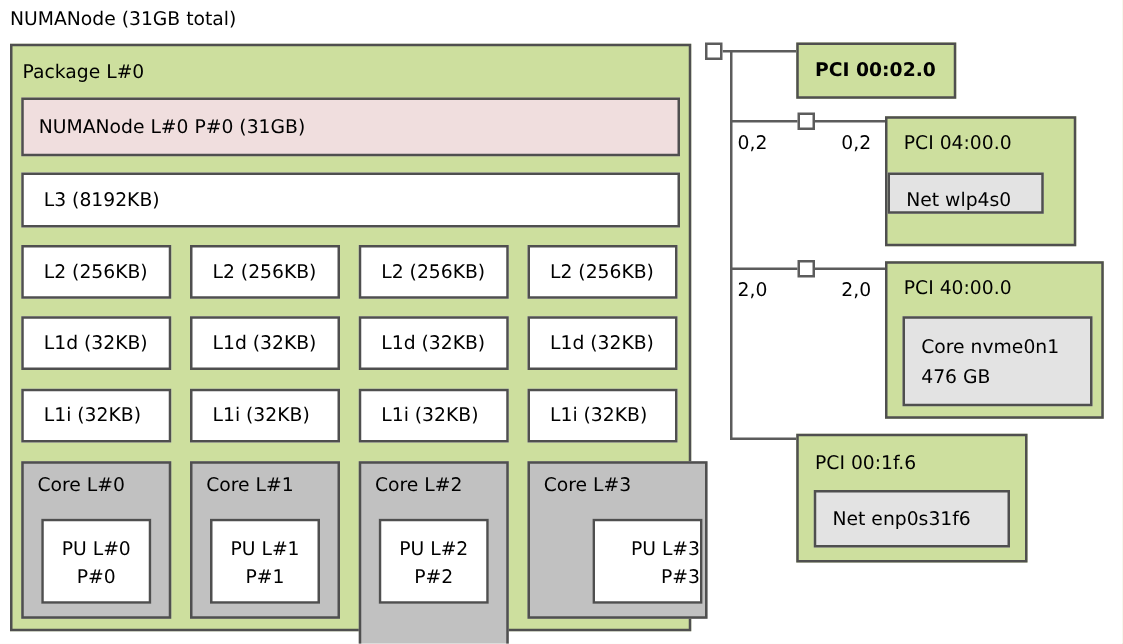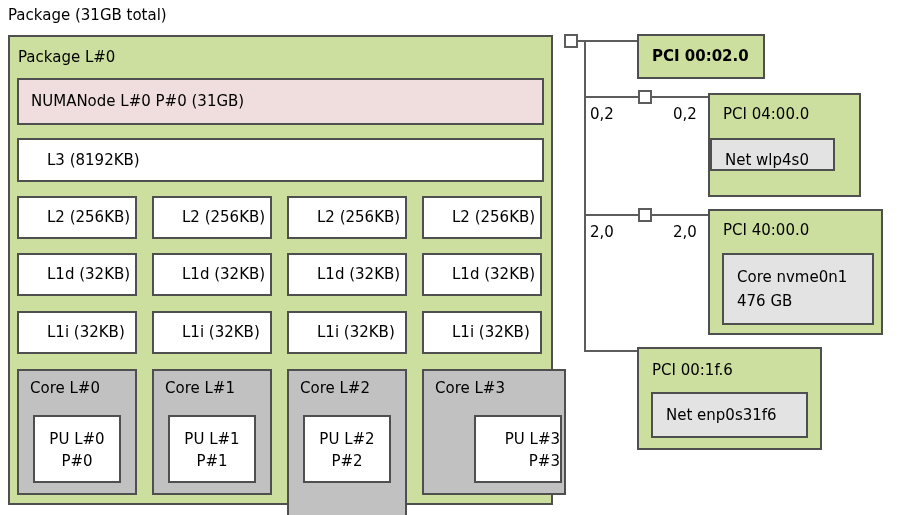--- a/index.html
+++ b/index.html
@@ -9,34 +9,34 @@
     font-size:15px;color:#000;overflow:hidden;
   }
   .abs{position:absolute;box-sizing:border-box;}
   .box{position:absolute;box-sizing:border-box;border:2px solid var(--border-dark,#4f4f4f);}
   .green{background:var(--package-green,#cddf9e);}
   .pink{background:var(--numa-pink,#f0dede);}
   .white{background:#ffffff;}
   .coregray{background:var(--core-gray,#c1c1c1);}
   .devgray{background:var(--device-gray,#e3e3e3);}
   .lbl{white-space:nowrap;}
-  .cache-lbl{padding-left:28px;}
+  .cache-lbl{padding-left:16px;}
   .line{position:absolute;background:var(--line-gray,#5c5c5c);}
   .bridge-sq{position:absolute;box-sizing:border-box;width:14px;height:14px;
     background:#ffffff;border:2px solid var(--line-gray,#5c5c5c);}
   .link-lbl{position:absolute;white-space:nowrap;}
   .pci-lbl{position:absolute;left:13px;top:10px;white-space:nowrap;}
   .dev-lbl{padding-left:13px;white-space:nowrap;}
 </style>
 </head>
 <body>
 
 <div id="canvas">
 
-  <div class="abs lbl" style="left:8px;top:6px;">Package (31GB total)</div>
+  <div class="abs lbl" style="left:8px;top:6px;">NUMANode (31GB total)</div>
 
   <div class="box green" style="left:8px;top:35px;width:545px;height:470px;">
 
     <div class="abs lbl" style="left:8px;top:11px;">Package L#0</div>
 
     <div class="box pink" style="left:7px;top:41px;width:527px;height:47px;line-height:43px;">
       <div class="lbl" style="padding-left:12px;">NUMANode L#0 P#0 (31GB)</div>
     </div>
 
     <div class="box white" style="left:7px;top:101px;width:527px;height:44px;line-height:40px;">

